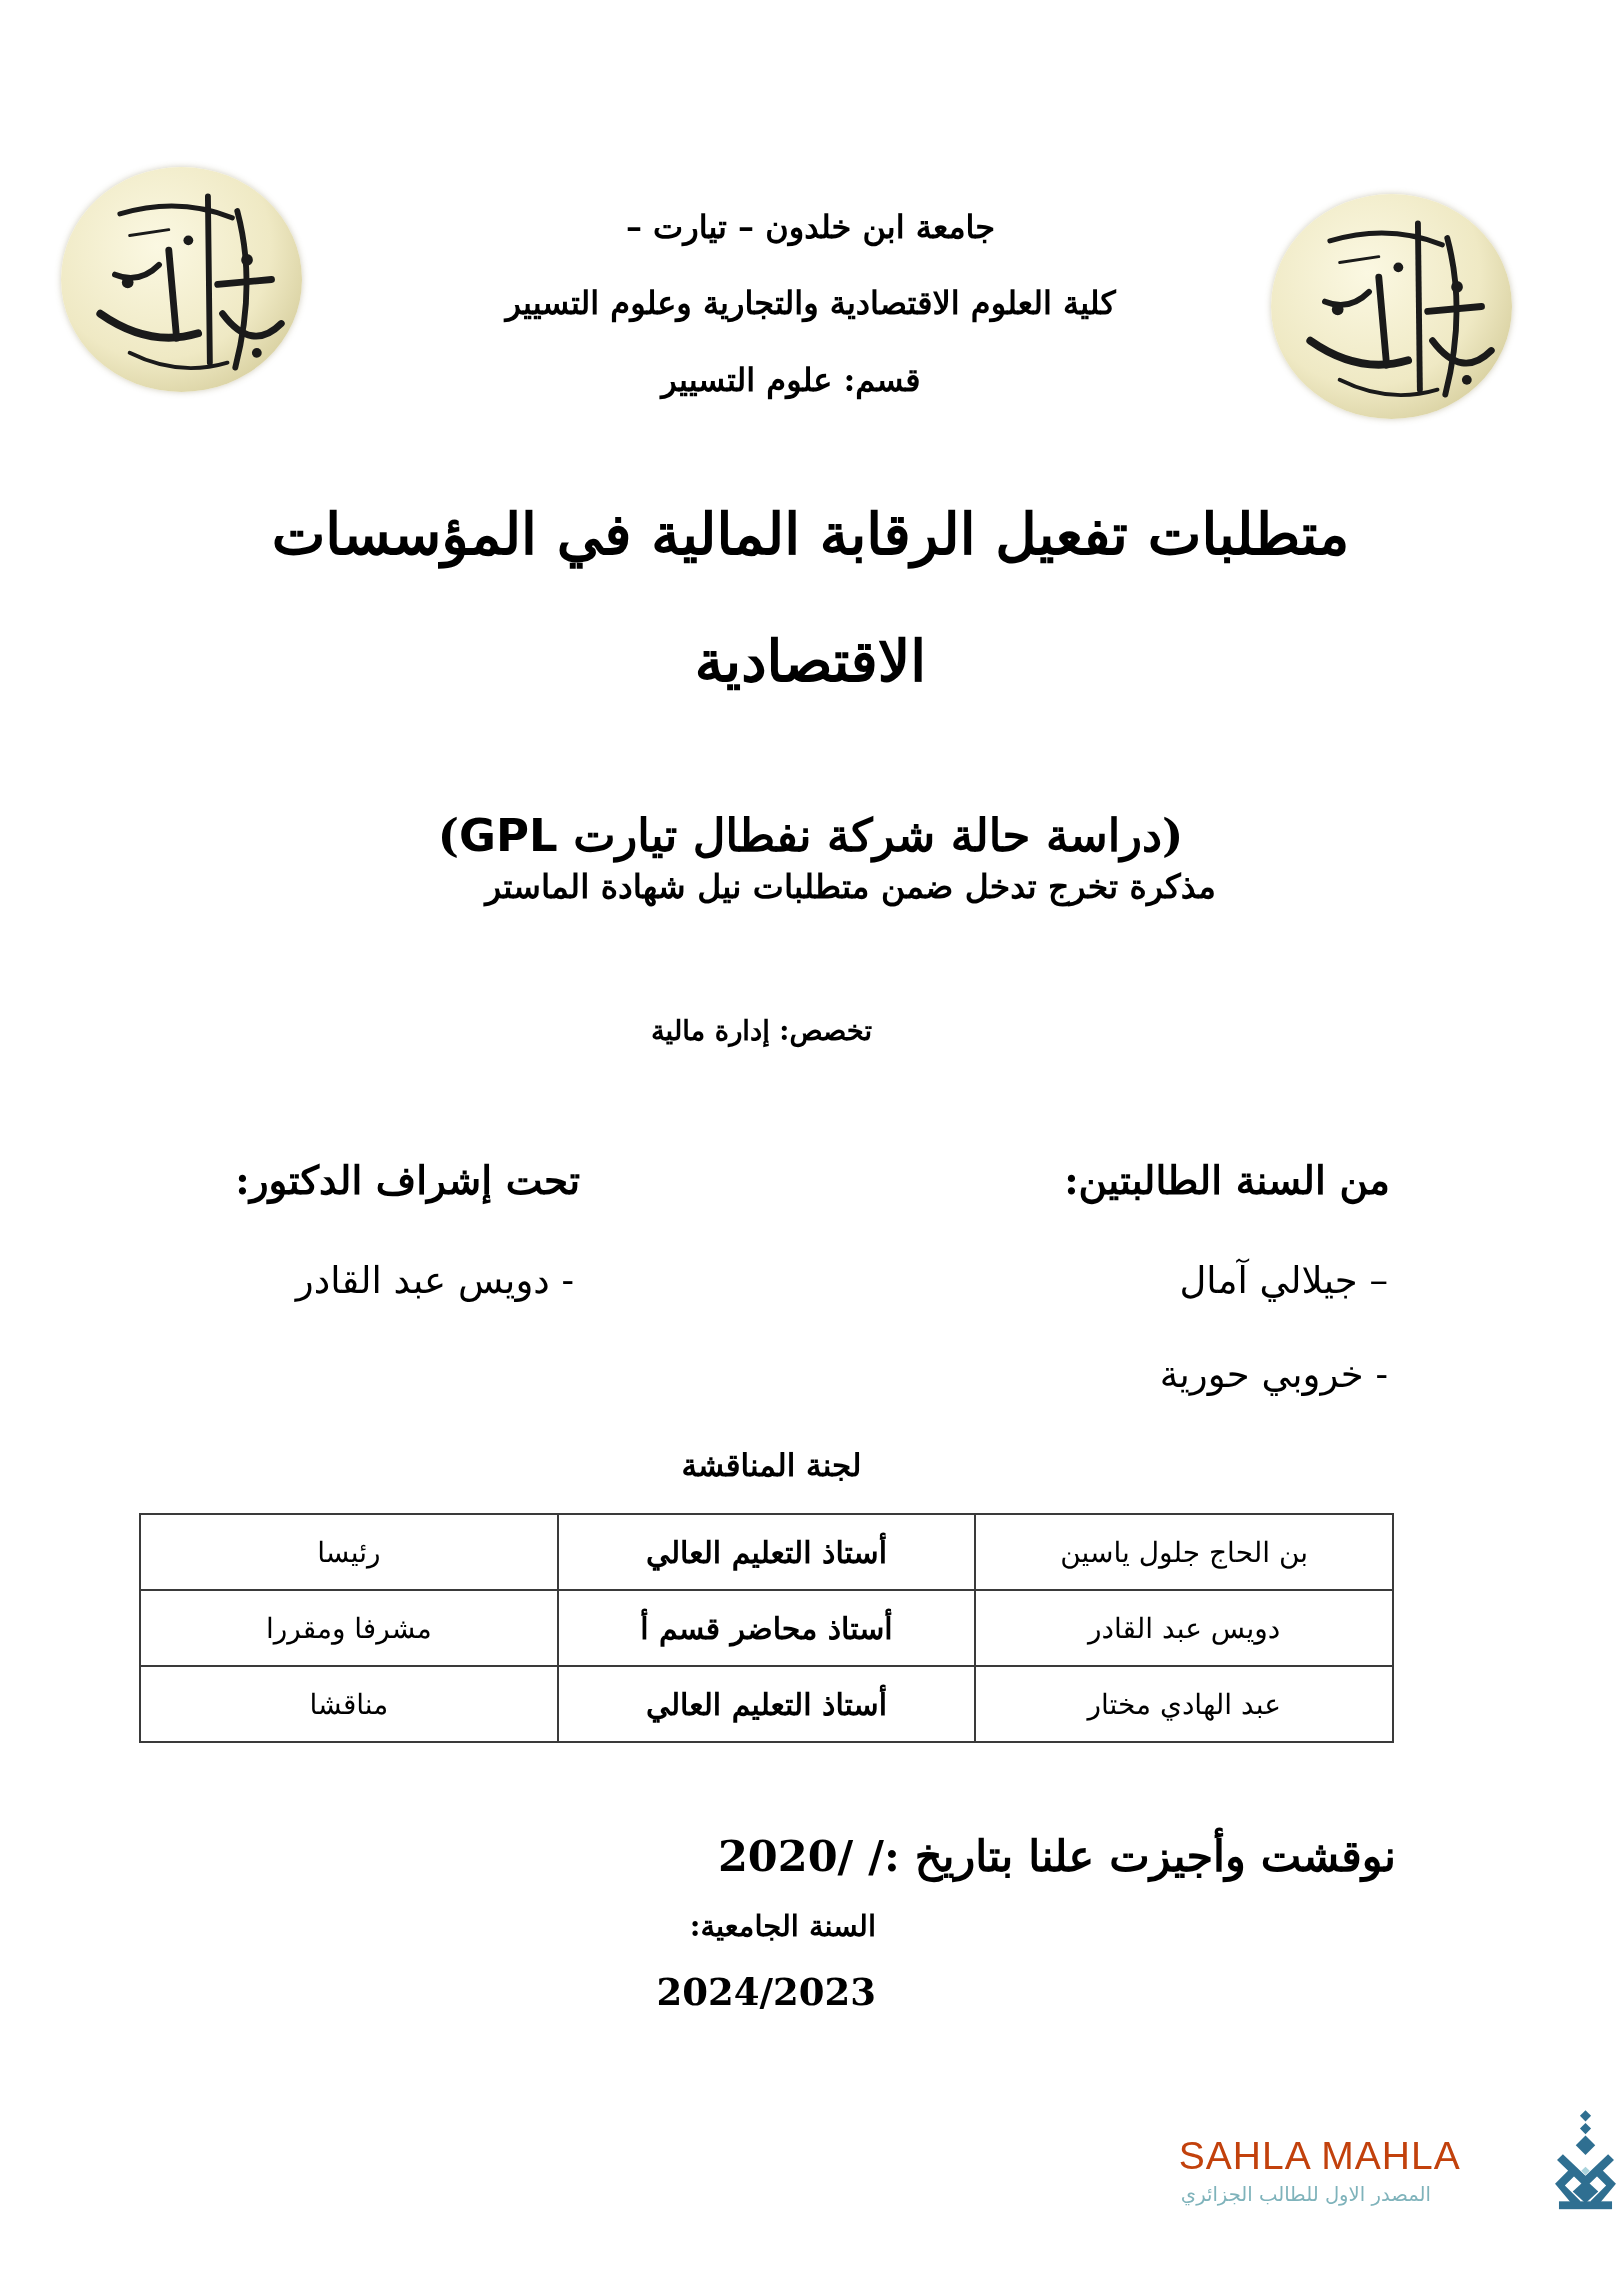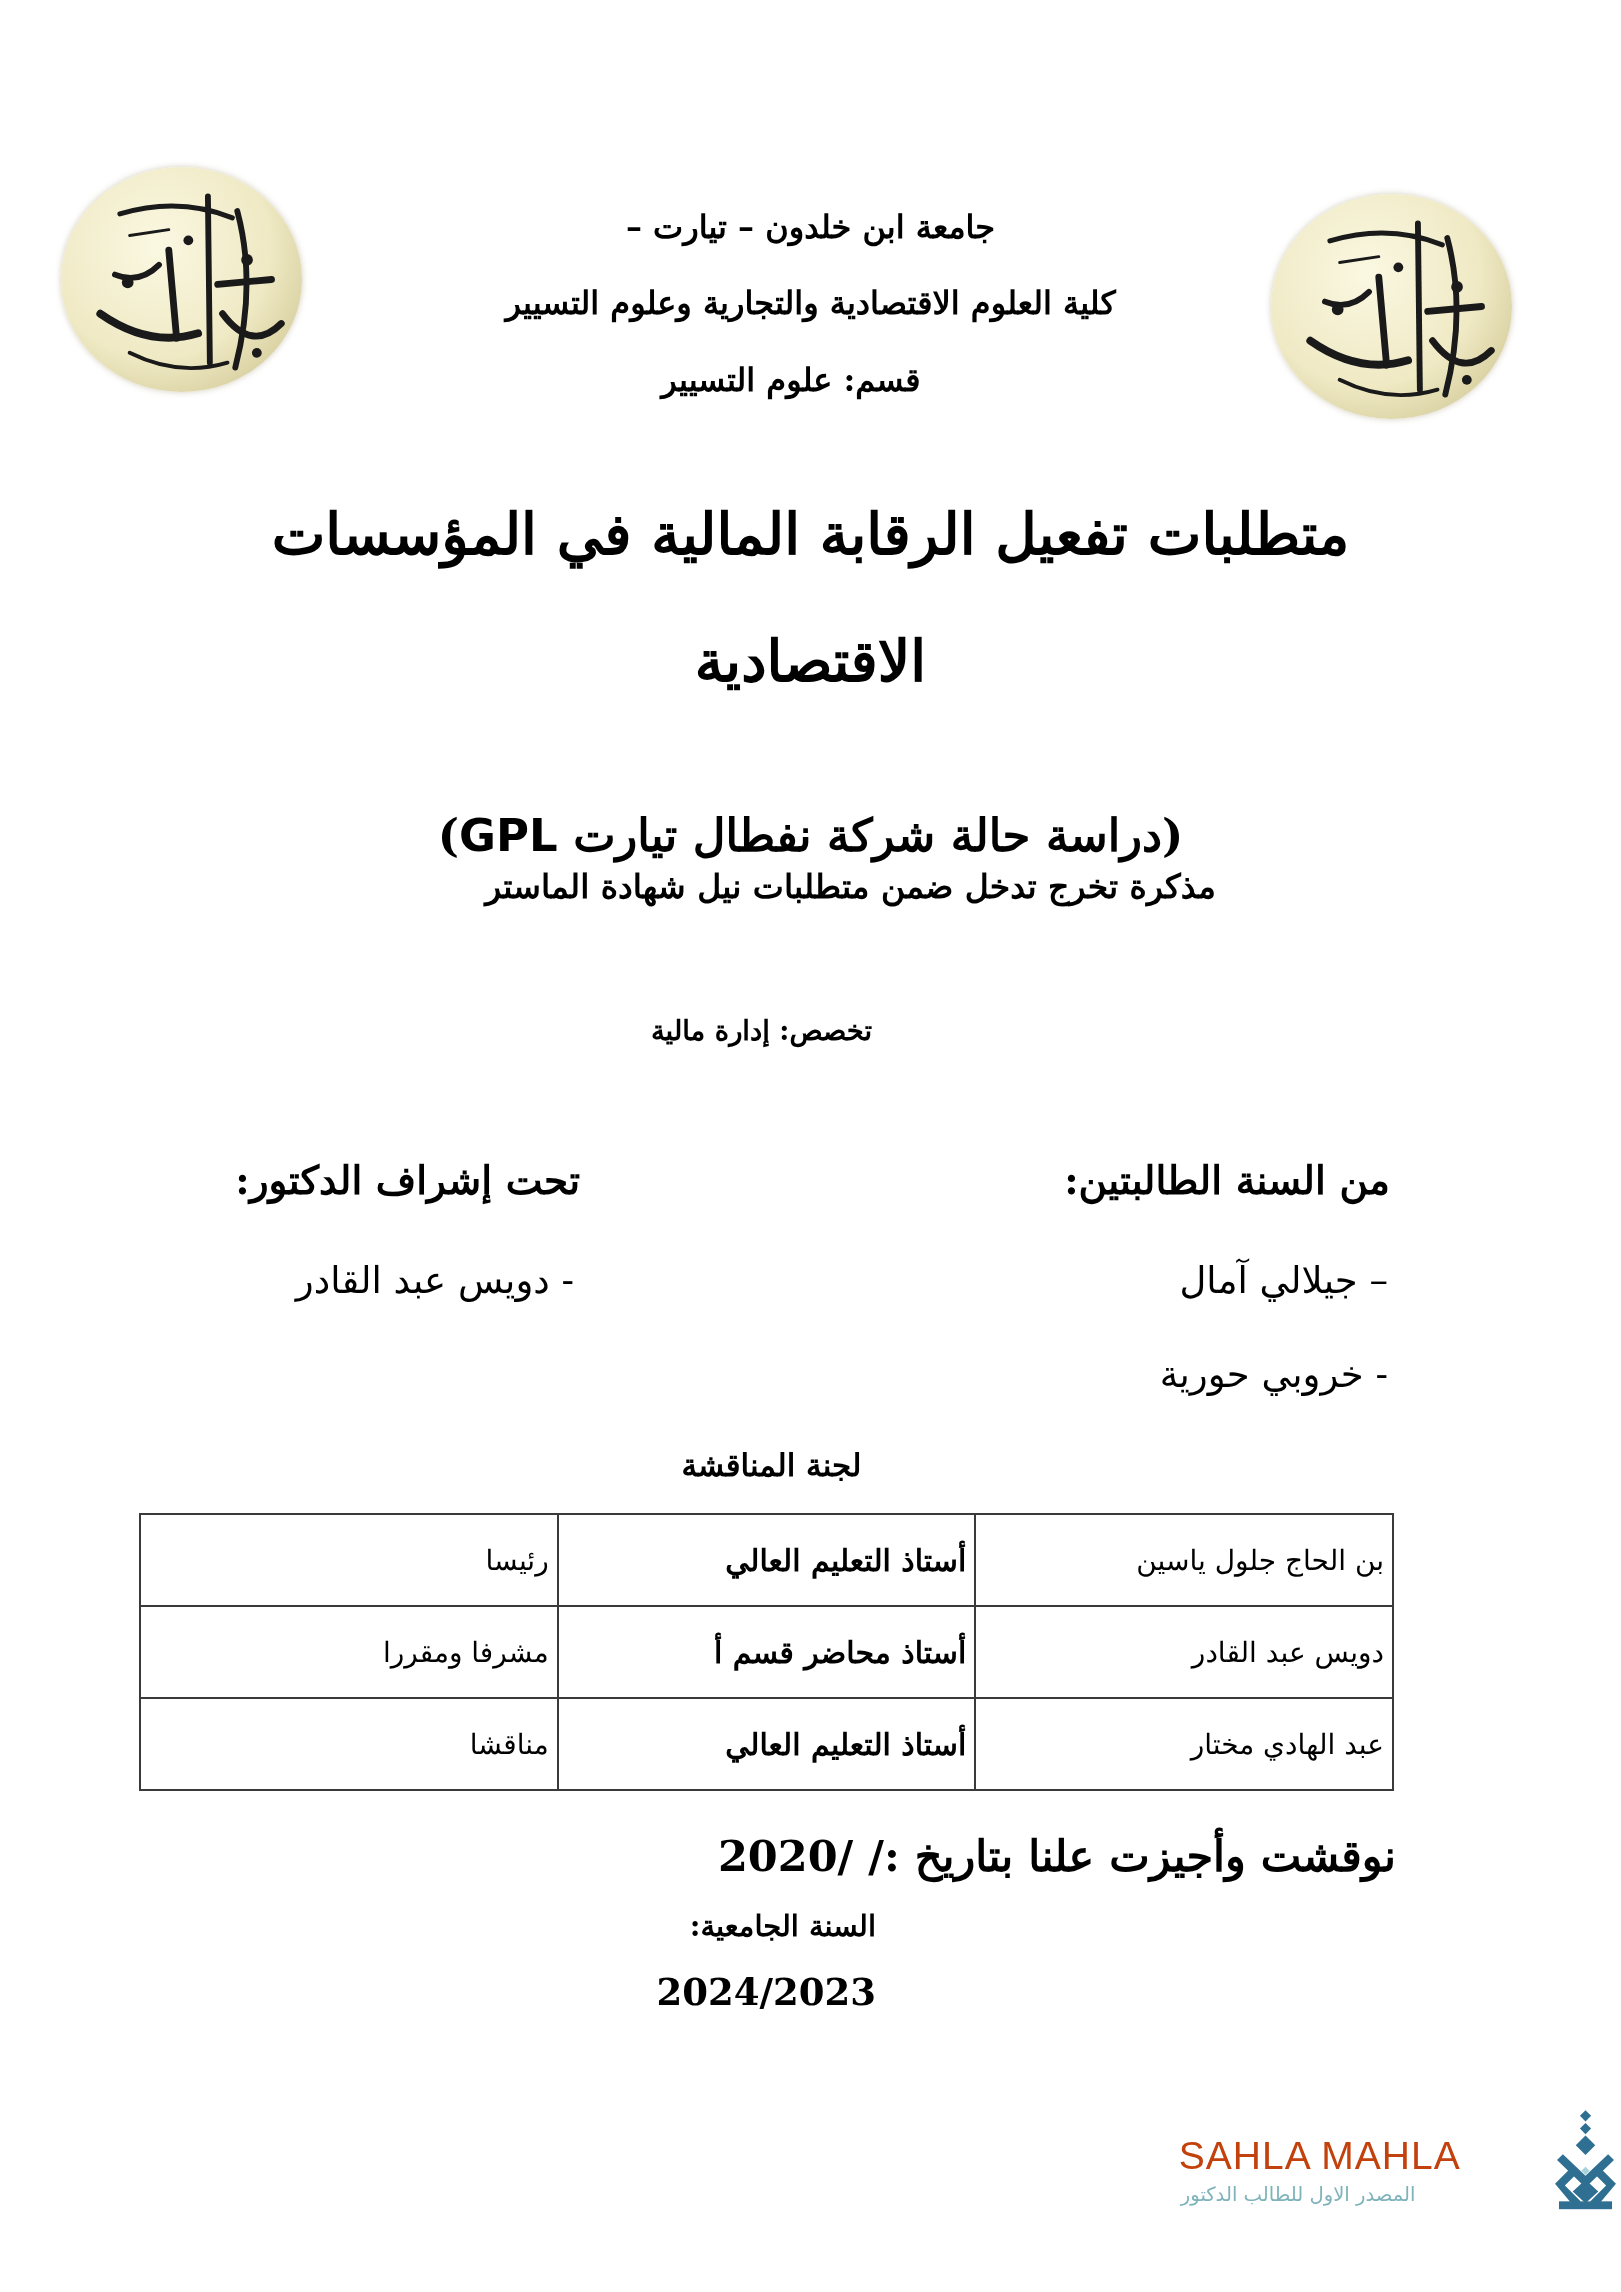--- a/index.html
+++ b/index.html
@@ -54,25 +54,25 @@
       position: absolute;
       left: 139px;
       top: 1513px;
       width: 1255px;
       border-collapse: collapse;
       direction: rtl;
     }
     table.committee td {
       border: 2px solid #3a3a3a;
       height: 74px;
-      text-align: right;
+      text-align: center;
       vertical-align: middle;
       font-size: 28px;
       width: 33.33%;
-      padding: 8px;
+      padding: 0;
     }
     table.committee td.grade { font-weight: bold; font-size: 30px; }
 
     .date-line { font-size: 43px; font-weight: bold; white-space: nowrap; }
     .year-label { font-size: 29px; font-weight: bold; white-space: nowrap; }
     .year-value { font-size: 37px; font-weight: bold; white-space: nowrap; direction: ltr; }
 
     
     .sahla {
       position: absolute;
@@ -202,21 +202,21 @@
     </tr>
   </tbody>
 </table>
 
 <div class="abs date-line" style="right:225px; top:1831px;">نوقشت وأجيزت علنا بتاريخ :/ /2020</div>
 <div class="abs year-label" style="right:745px; top:1909px;">السنة الجامعية:</div>
 <div class="abs year-value" style="right:745px; top:1970px;">2024/2023</div>
 
 <div class="sahla">
   <div class="sahla-text">SAHLA MAHLA</div>
-  <div class="sahla-tag">المصدر الاول للطالب الدكتور</div>
+  <div class="sahla-tag">المصدر الاول للطالب الجزائري</div>
   <svg class="sahla-mark" viewBox="0 0 70 115">
     <g fill="#2f6f91">
       <rect x="31" y="5" width="8" height="8" transform="rotate(45 35 9)"></rect>
       <rect x="31" y="18" width="8" height="8" transform="rotate(45 35 22)"></rect>
       <rect x="28" y="32" width="14" height="14" transform="rotate(45 35 39)"></rect>
       <path d="M12 48 L35 70 L58 48 L64 54 L35 82 L6 54 Z"></path>
       <path d="M4 78 L20 62 L26 68 L14 80 L30 96 L24 102 Z"></path>
       <path d="M66 78 L50 62 L44 68 L56 80 L40 96 L46 102 Z"></path>
       <path d="M22 86 L35 74 L48 86 L35 98 Z"></path>
       <rect x="8" y="96" width="54" height="8"></rect>

